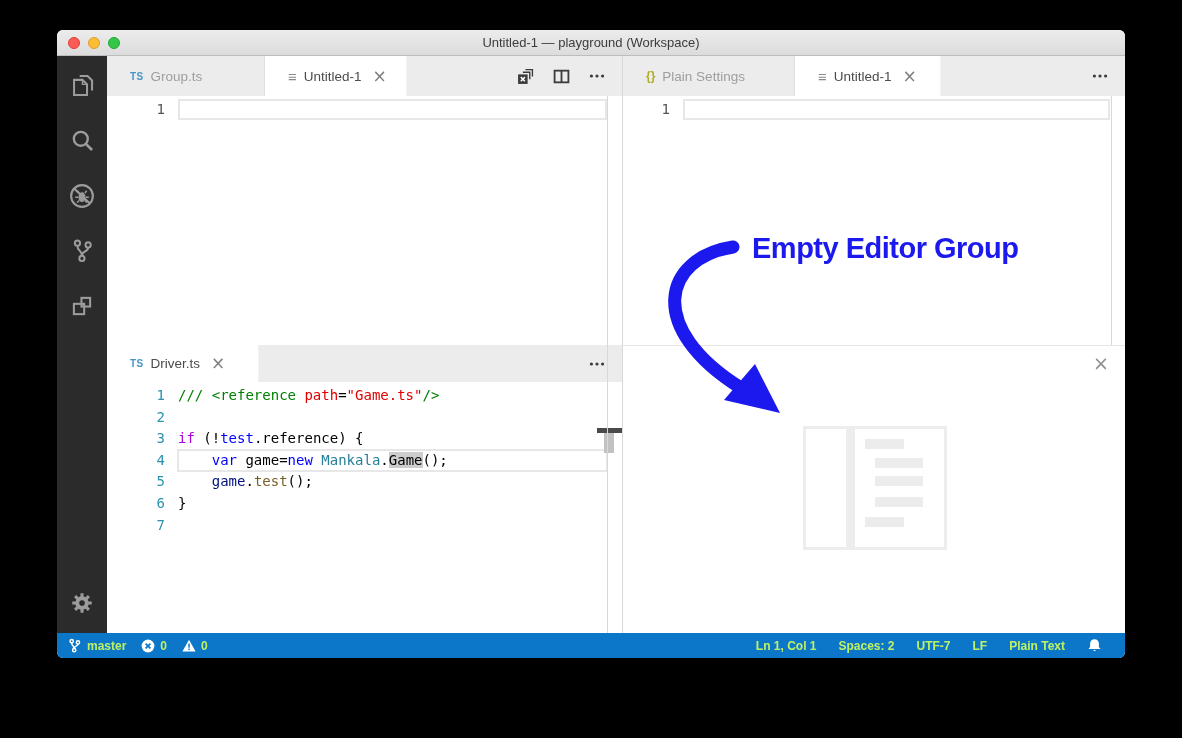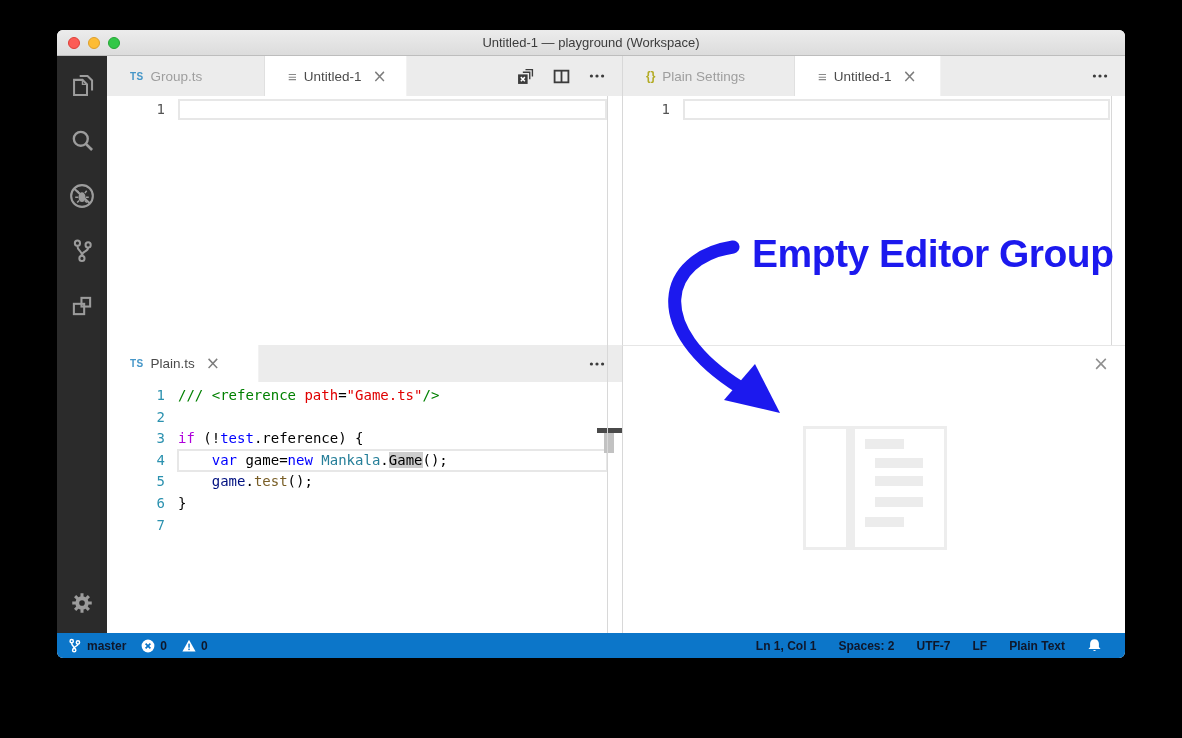--- a/index.html
+++ b/index.html
@@ -82,27 +82,27 @@
   .wm-gap { width:9px; background:#ededed; }
   .wm-right { flex:1; background:#fff; padding-top:10px; }
   .wm-bar { height:10px; background:#ececec; }
   .wm-b1 { width:39px; margin-left:10px; }
   .wm-b2 { width:48px; margin-left:20px; margin-top:9px; }
   .wm-b3 { width:48px; margin-left:20px; margin-top:8px; }
   .wm-b4 { width:48px; margin-left:20px; margin-top:11px; }
   .wm-b5 { width:39px; margin-left:10px; margin-top:10px; }
 
   
-  .annotation-text { position:absolute; left:645px; top:176px; font-size:39px; font-weight:bold;
+  .annotation-text { position:absolute; left:645px; top:176px; font-size:29px; font-weight:bold;
                      letter-spacing:-0.5px; pointer-events:none; }
   .arrow-svg { position:absolute; left:0; top:0; pointer-events:none; }
 
   
   .statusbar { height:25px; flex:0 0 25px; display:flex; align-items:center;
-               color:#0f172a; font-size:12px; font-weight:bold; }
+               color:#bef264; font-size:12px; font-weight:bold; }
   .sb-left { display:flex; align-items:center; gap:15px; padding-left:10px; }
   .sb-right { margin-left:auto; display:flex; align-items:center; gap:22px; padding-right:23px; }
   .sb-item { display:flex; align-items:center; gap:5px; cursor:pointer; }
 </style>
 </head>
 <body>
 
 <div class="stage">
   <div class="window">
 
@@ -243,21 +243,21 @@
               <span class="cl-box"></span>
             </div>
           </div>
           <div class="vline" style="top:40px"></div>
         </div>
 
         <div class="group g-bl">
           <div class="tabbar small">
             <div class="tab active" style="width:152px">
               <span class="ico-ts" style="color: rgb(69, 150, 200);">TS</span>
-              <span>Plain.ts</span>
+              <span>Driver.ts</span>
               <span class="tab-close">×</span>
             </div>
             <div class="tab-actions">
               <span class="act">
                 <svg viewBox="0 0 16 16" width="16" height="16" fill="#3c3c3c">
                   <circle cx="2.4" cy="8" r="1.6"></circle>
                     <circle cx="8" cy="8" r="1.6"></circle>
                     <circle cx="13.6" cy="8" r="1.6"></circle>
                 </svg>
               </span>

